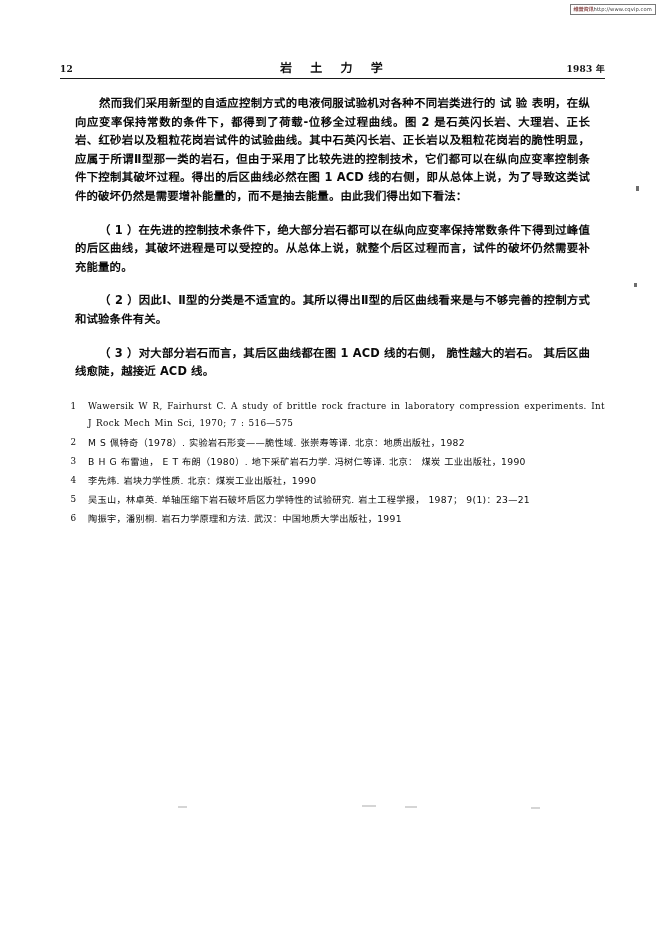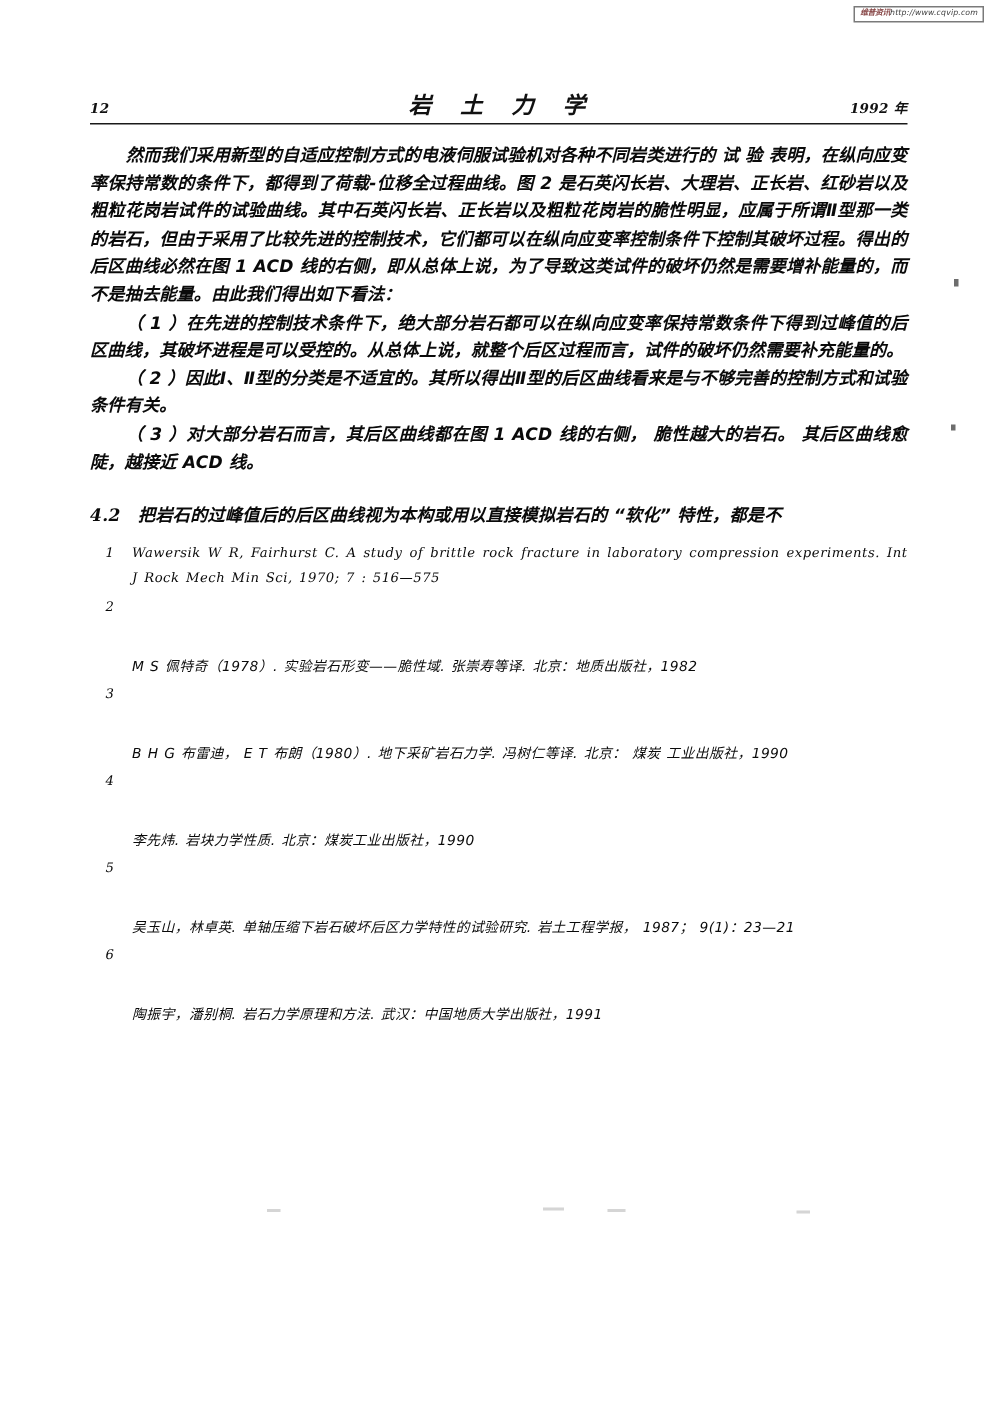--- a/index.html
+++ b/index.html
@@ -40,21 +40,20 @@
   }
 
   
   .page {
     position: absolute;
     left: 0;
     top: 0;
     width: 662px;
     height: 776px;
     padding: 0;
-    font-style: italic;
   }
 
   .content {
     position: absolute;
     left: 60px;
     top: 58px;
     width: 545px;
   }
 
   
@@ -67,21 +66,21 @@
     color: #111;
   }
   .rh-page {
     font-family: "DejaVu Serif", "Liberation Serif", serif;
     font-weight: bold;
     font-size: 9px;
     letter-spacing: 0.3px;
   }
   .rh-title {
     font-weight: bold;
-    font-size: 15px;
+    font-size: 12px;
     letter-spacing: 7px;
     padding-left: 30px;
   }
   .rh-year {
     font-family: "DejaVu Serif", "Liberation Serif", serif;
     font-weight: bold;
     font-size: 9px;
     letter-spacing: 0.2px;
   }
   .rule {
@@ -90,21 +89,21 @@
     margin: 0 0 11px 0;
     width: 100%;
   }
 
   
   .body-p {
     font-size: 11.4px;
     line-height: 18.6px;
     text-align: justify;
     text-justify: inter-ideograph;
-    margin: 0;
+    margin: 15px;
     letter-spacing: 0.15px;
     font-weight: 600;
   }
   .body-p + .body-p {
     margin-top: 0;
   }
   .indent2 {
     text-indent: 24px;
   }
 
@@ -169,21 +168,20 @@
     text-align: justify;
     text-justify: inter-ideograph;
     letter-spacing: 0.35px;
     word-spacing: 1.1px;
   }
   .ref-text.cn {
     font-family: "DejaVu Sans", "Liberation Sans", sans-serif;
     letter-spacing: 0.3px;
     word-spacing: 0.6px;
     font-size: 9.2px;
-    margin-top: 39px;
   }
 
   
   .speck {
     position: absolute;
     background: #3c3c3c;
     opacity: 0.75;
   }
   .speck-faint {
     position: absolute;
@@ -198,34 +196,30 @@
 
   <div class="watermark">
     <span class="wm-cn">维普资讯</span><span class="wm-url">http://www.cqvip.com</span>
   </div>
 
   <div class="content">
 
     <div class="running-head">
       <span class="rh-page">12</span>
       <span class="rh-title">岩 土 力 学</span>
-      <span class="rh-year">1992 年</span>
+      <span class="rh-year">1983 年</span>
     </div>
     <hr class="rule">
 
     <p class="body-p indent2">然而我们采用新型的自适应控制方式的电液伺服试验机对各种不同岩类进行的 试 验 表明，在纵向应变率保持常数的条件下，都得到了荷载-位移全过程曲线。图 2 是石英闪长岩、大理岩、正长岩、红砂岩以及粗粒花岗岩试件的试验曲线。其中石英闪长岩、正长岩以及粗粒花岗岩的脆性明显，应属于所谓Ⅱ型那一类的岩石，但由于采用了比较先进的控制技术，它们都可以在纵向应变率控制条件下控制其破坏过程。得出的后区曲线必然在图 1 ACD 线的右侧，即从总体上说，为了导致这类试件的破坏仍然是需要增补能量的，而不是抽去能量。由此我们得出如下看法：</p>
     <p class="body-p indent2">（ 1 ）在先进的控制技术条件下，绝大部分岩石都可以在纵向应变率保持常数条件下得到过峰值的后区曲线，其破坏进程是可以受控的。从总体上说，就整个后区过程而言，试件的破坏仍然需要补充能量的。</p>
     <p class="body-p indent2">（ 2 ）因此Ⅰ、Ⅱ型的分类是不适宜的。其所以得出Ⅱ型的后区曲线看来是与不够完善的控制方式和试验条件有关。</p>
     <p class="body-p indent2">（ 3 ）对大部分岩石而言，其后区曲线都在图 1 ACD 线的右侧， 脆性越大的岩石。 其后区曲线愈陡，越接近 ACD 线。</p>
 
     <div class="section">
-      <div class="sec-line">
-        <span class="sec-num">4.2</span>
-        <span class="sec-text">把岩石的过峰值后的后区曲线视为本构或用以直接模拟岩石的 “软化” 特性，都是不</span>
-      </div>
     </div>
 
 
 
     <ul class="ref-list">
       <li class="ref-item">
         <span class="ref-num">1</span>
         <span class="ref-text">Wawersik W R, Fairhurst C. A study of brittle rock fracture in laboratory compression experiments. Int J Rock Mech Min Sci, 1970; 7 : 516—575</span>
       </li>
       <li class="ref-item">

